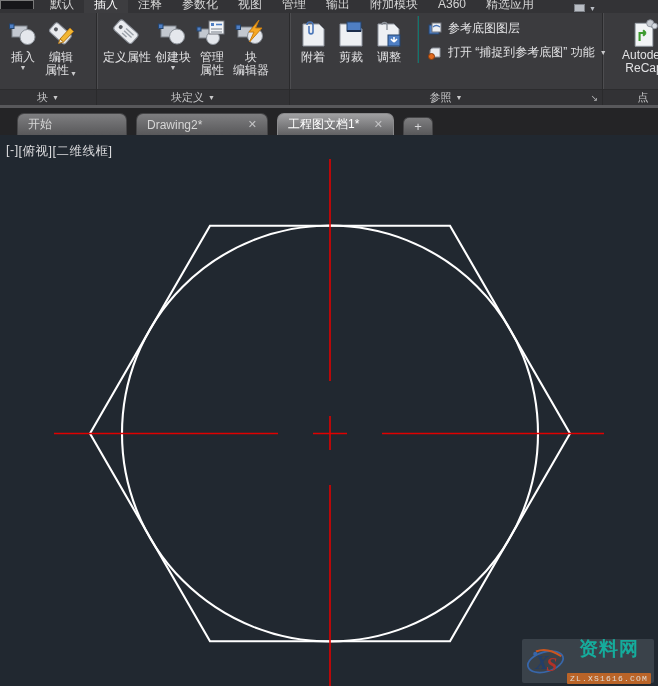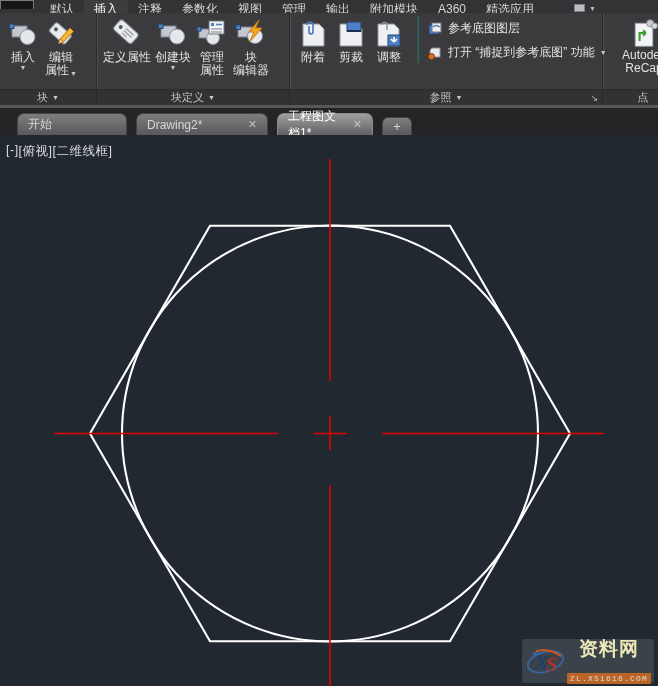--- a/index.html
+++ b/index.html
@@ -1,20 +1,20 @@
 <!DOCTYPE html>
 <html><head>
 <meta charset="utf-8">
 <style>
   * { margin:0; padding:0; box-sizing:border-box; }
   html,body { width:658px; height:686px; overflow:hidden; background:#212830;
               font-family:"Liberation Sans", sans-serif; }
 
   
-  .tabbar { height:13px; background:#333336; display:flex; align-items:center;
+  .tabbar { height:13px; background:#333336; display:flex; align-items:flex-end;
             overflow:hidden; position:relative; }
   .appbtn { width:34px; height:9px; background:#17171a; border:1px solid #7a7a7a;
             border-bottom:none; align-self:flex-start; margin-right:6px; }
   .rtab { color:#d6d6d6; font-size:12px; height:22px; line-height:26px;
           padding:0 10px; white-space:nowrap; }
   .rtab.active { background:#3d3d40; color:#fff; border-radius:3px 3px 0 0; }
   .tabbar-right { position:absolute; right:62px; bottom:1px; display:flex; align-items:center; gap:4px; }
   .mini-cube { width:11px; height:8px; background:#b9bdc4; border:1px solid #7d8188; }
   .mini-caret { color:#b9bdc4; font-size:7px; }
 
@@ -63,21 +63,21 @@
   .vplabel { position:absolute; left:6px; top:8px; color:#dcdcde; font-size:12.5px;
              letter-spacing:0.5px; display:flex; }
   .vplabel span { cursor:default; }
   #draw-svg { position:absolute; left:0; top:0; }
 
   
   .watermark { position:absolute; right:4px; bottom:3px; width:132px; height:44px;
                background:rgba(160,168,178,0.22); border-radius:2px;
                display:flex; align-items:center; padding:2px 3px; opacity:0.92; }
   .wm-right { display:flex; flex-direction:column; align-items:center; margin-left:1px; }
-  .wm-title { color:#fef9c3; font-weight:bold; font-size:19px; line-height:20px;
+  .wm-title { color:#14b8a6; font-weight:bold; font-size:19px; line-height:20px;
               letter-spacing:1px; font-family:"Liberation Sans",sans-serif; }
   .wm-bar { background:#c76a28; color:#efe9e2; font-size:8px; line-height:11px;
             padding:0 3px; letter-spacing:1.2px; font-family:"Liberation Mono",monospace;
             border-radius:1px; margin-top:14px; }
 </style>
 </head>
 <body>
 
 <div class="tabbar">
   <div class="appbtn"></div>
@@ -259,21 +259,21 @@
 
 <div class="strip"></div>
 <div class="doctabs">
   <div class="dtab" style="width:110px">
     <span>开始</span>
   </div>
   <div class="dtab" style="width:132px">
     <span>Drawing2*</span>
     <span class="x">✕</span>
   </div>
-  <div class="dtab active" style="width:96px">
+  <div class="dtab active" style="width:117px">
     <span>工程图文档1*</span>
     <span class="x">✕</span>
   </div>
   <div class="dtab plus">
     <span>+</span>
   </div>
 </div>
 
 <div class="canvas">
   <svg id="draw-svg" width="658" height="551">

